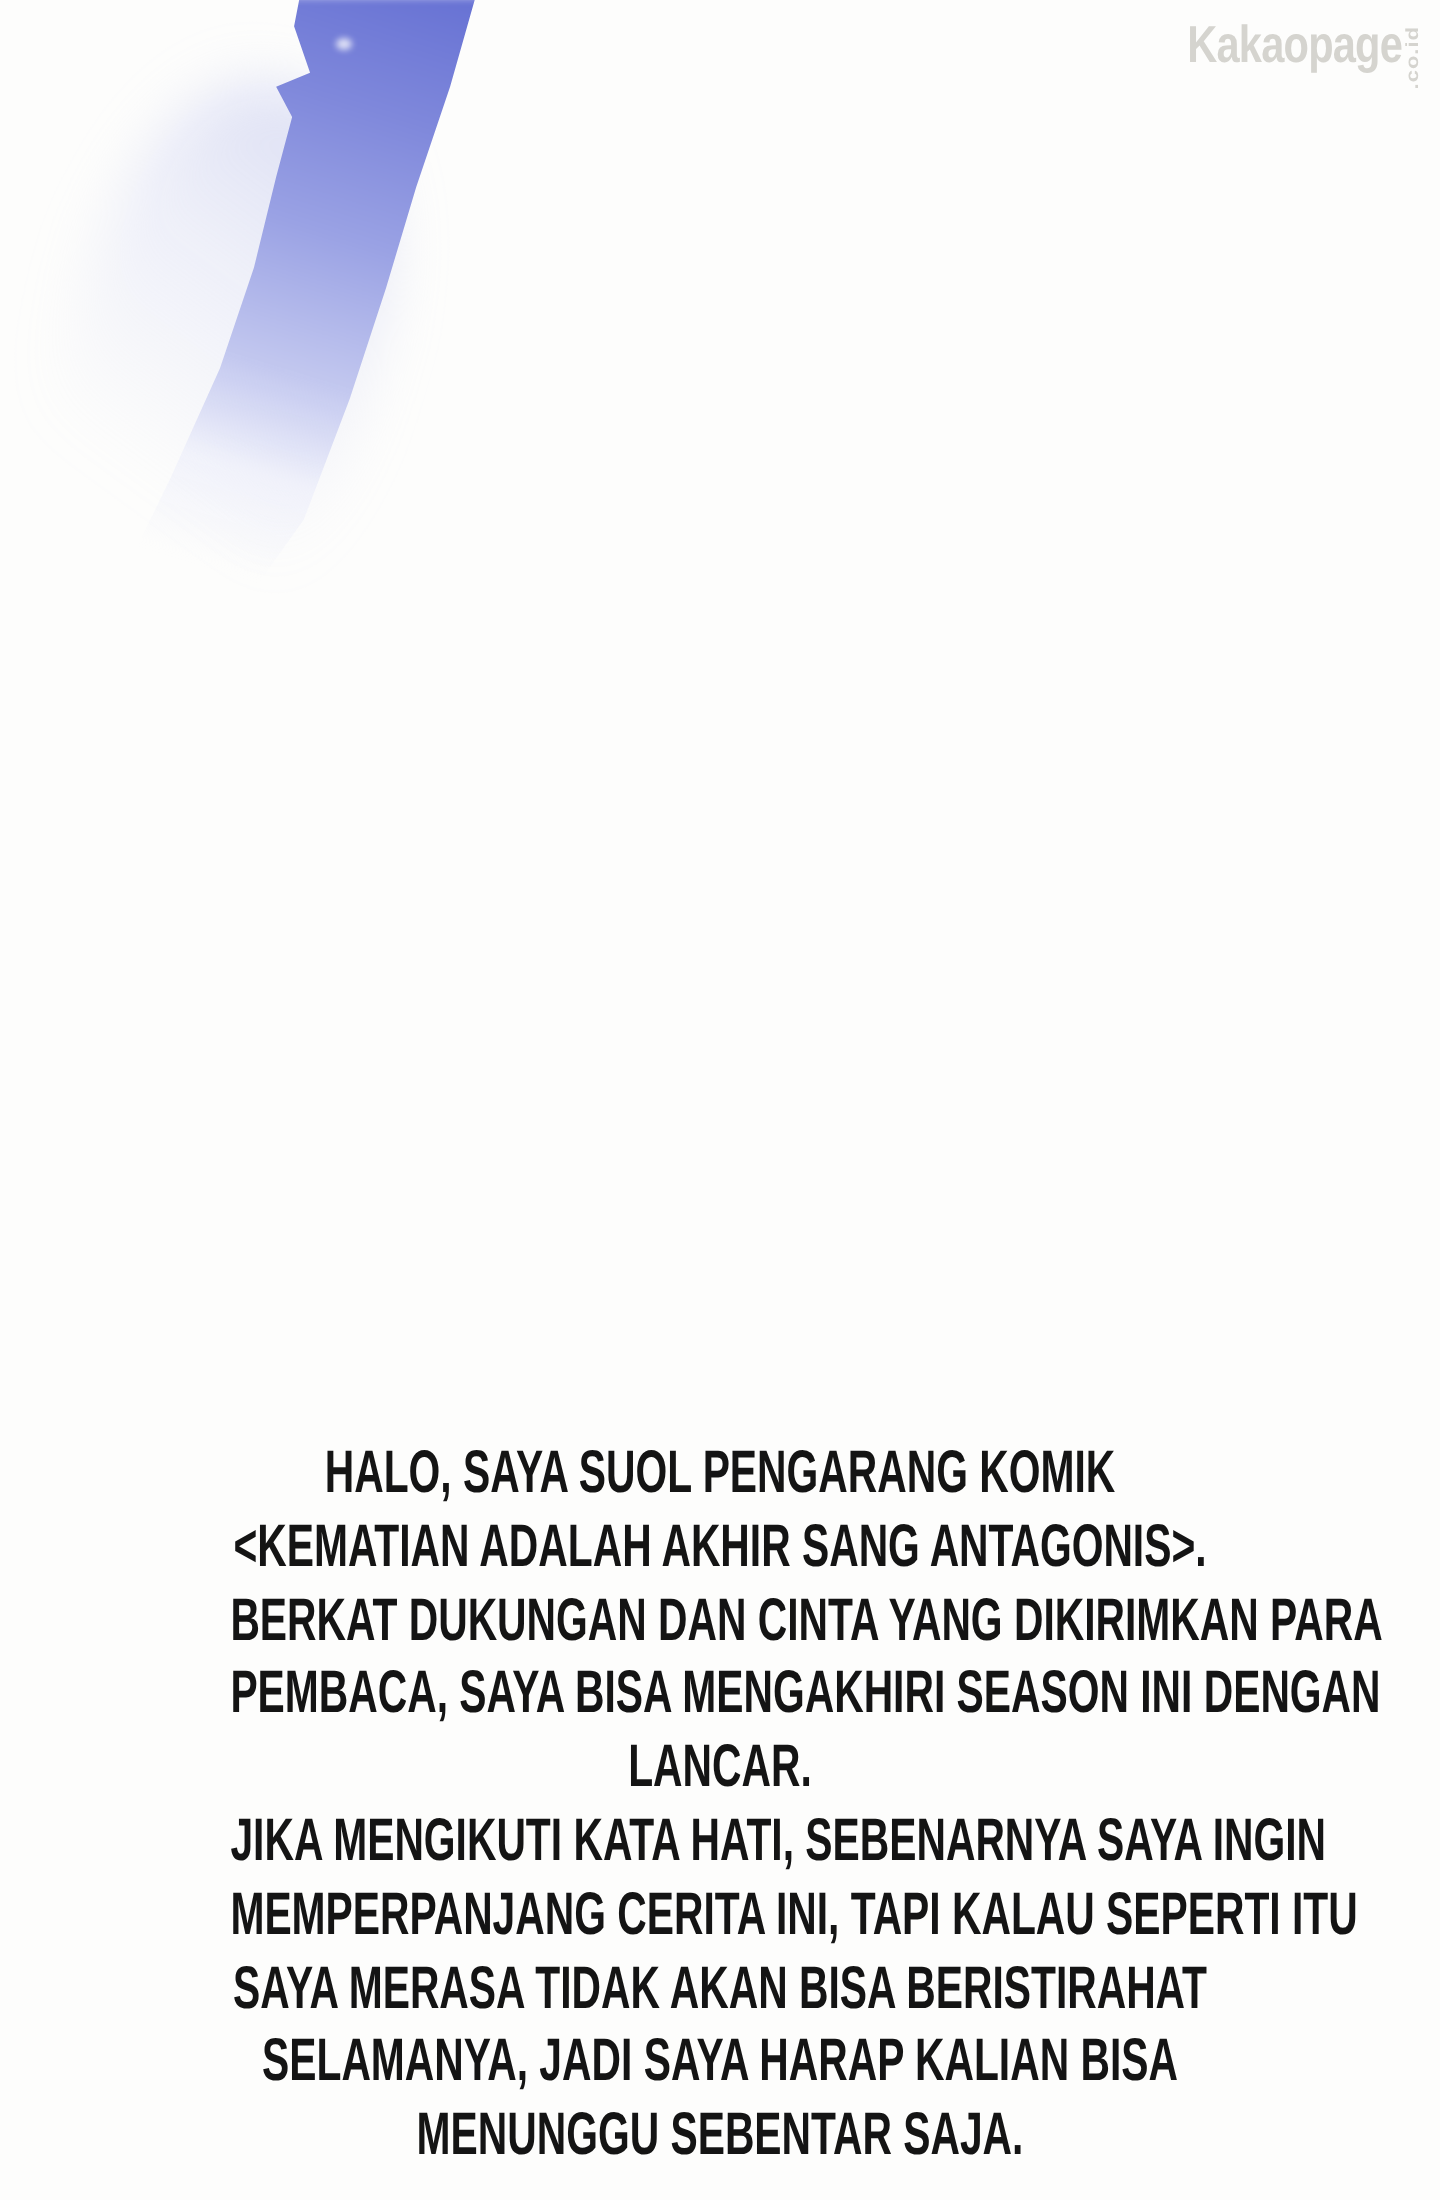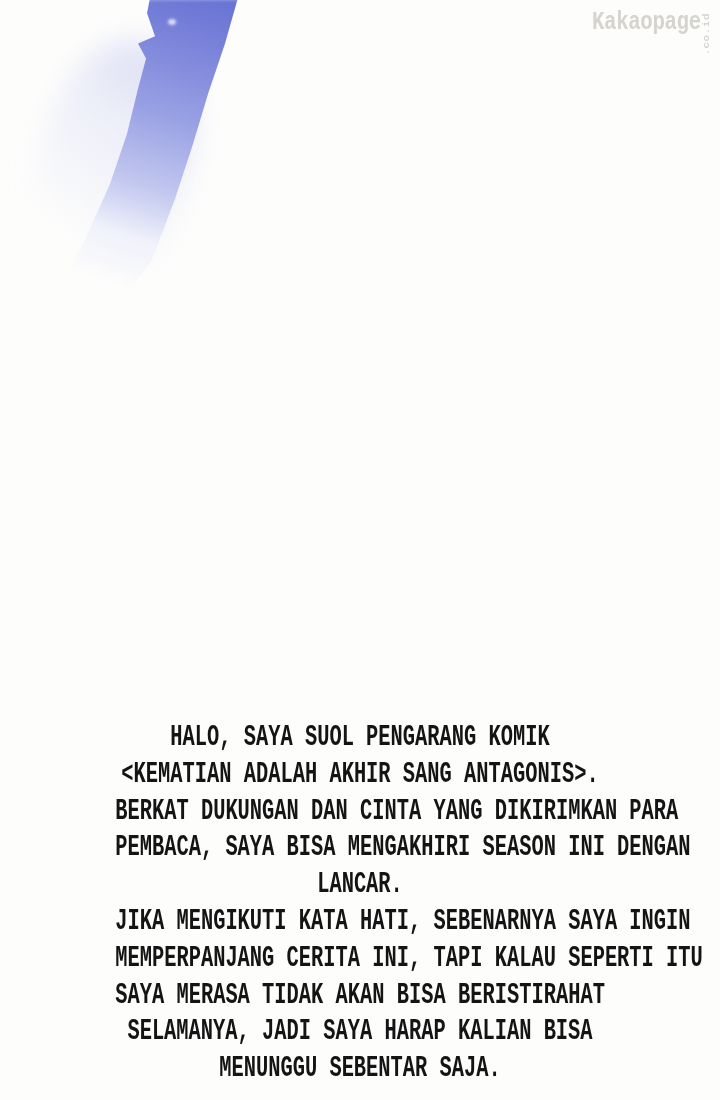--- a/index.html
+++ b/index.html
@@ -3,21 +3,21 @@
 <meta charset="utf-8">
 <style>
   html, body { margin: 0; padding: 0; background: #ffffff; }
 
   .page {
     position: relative;
     width: 720px;
     height: 1100px;
     background: #fdfdfc;
     overflow: hidden;
-    font-family: Liberation Mono, monospace;
+    font-family: Liberation Sans, sans-serif;
   }
 
   
   .brush-halo {
     position: absolute;
     left: 35px; top: 40px;
     width: 150px; height: 270px;
     background: linear-gradient(200deg,
       rgba(170,177,232,0.45) 0%,
       rgba(200,205,240,0.25) 40%,

